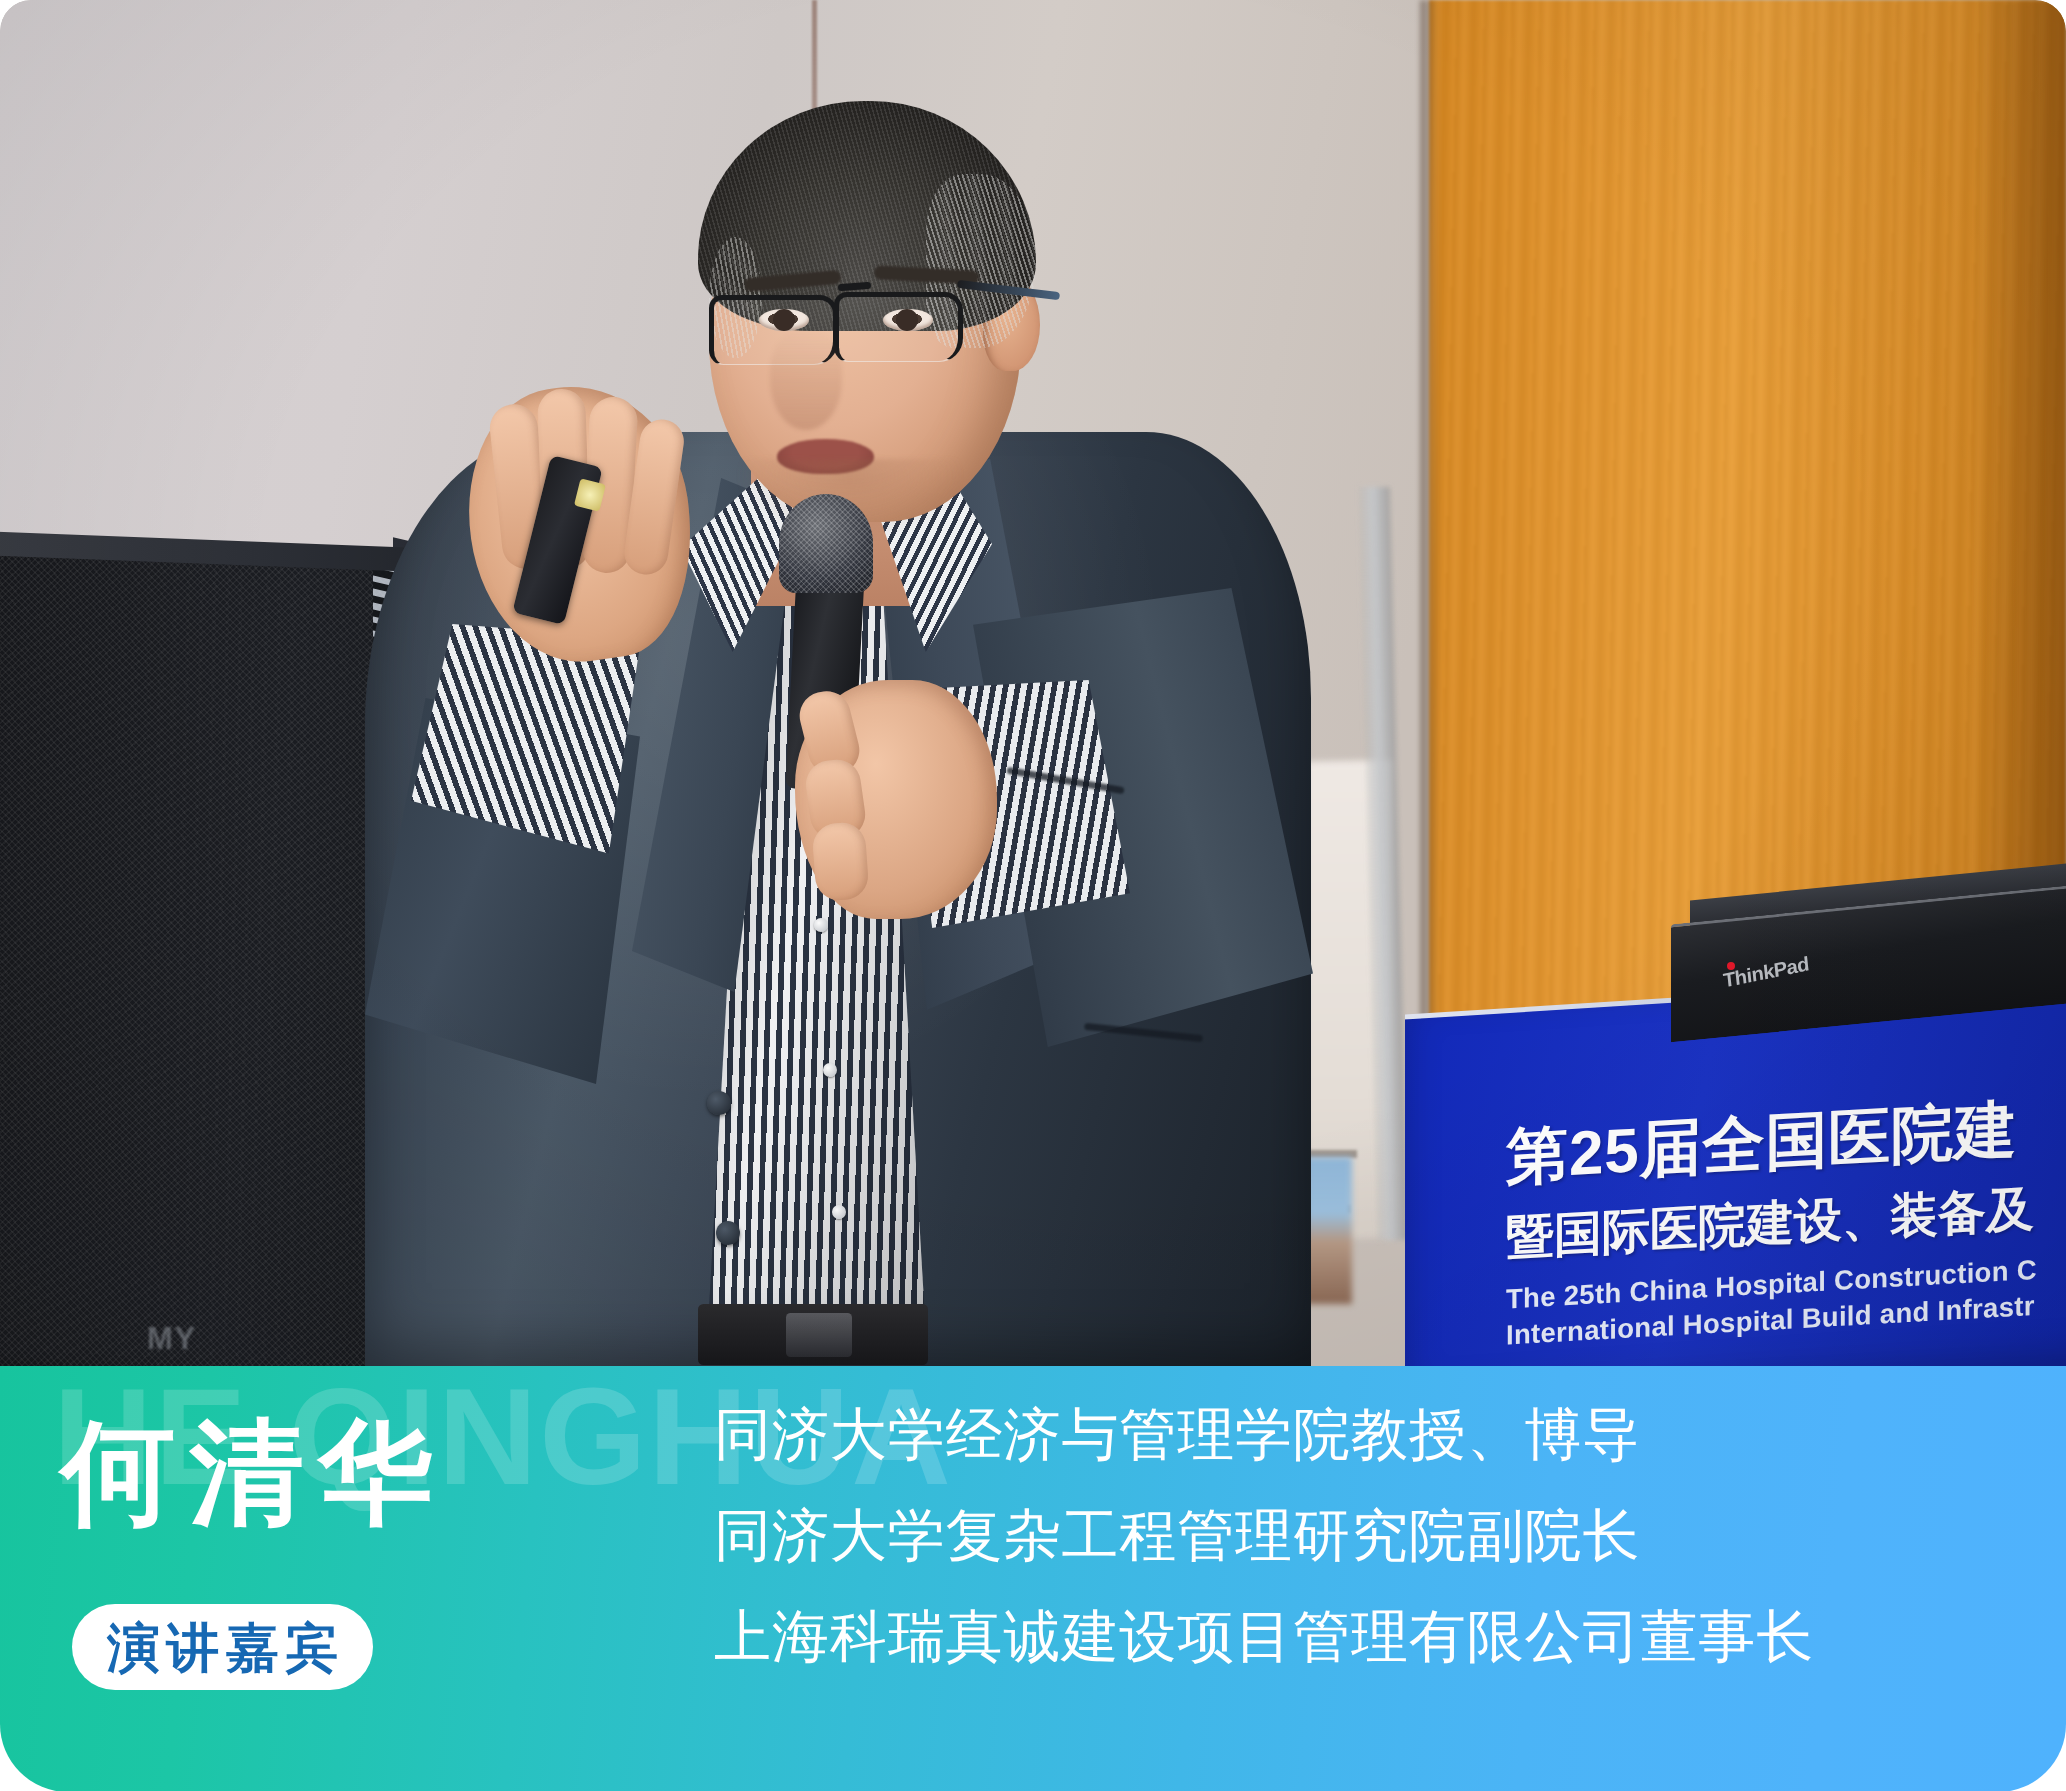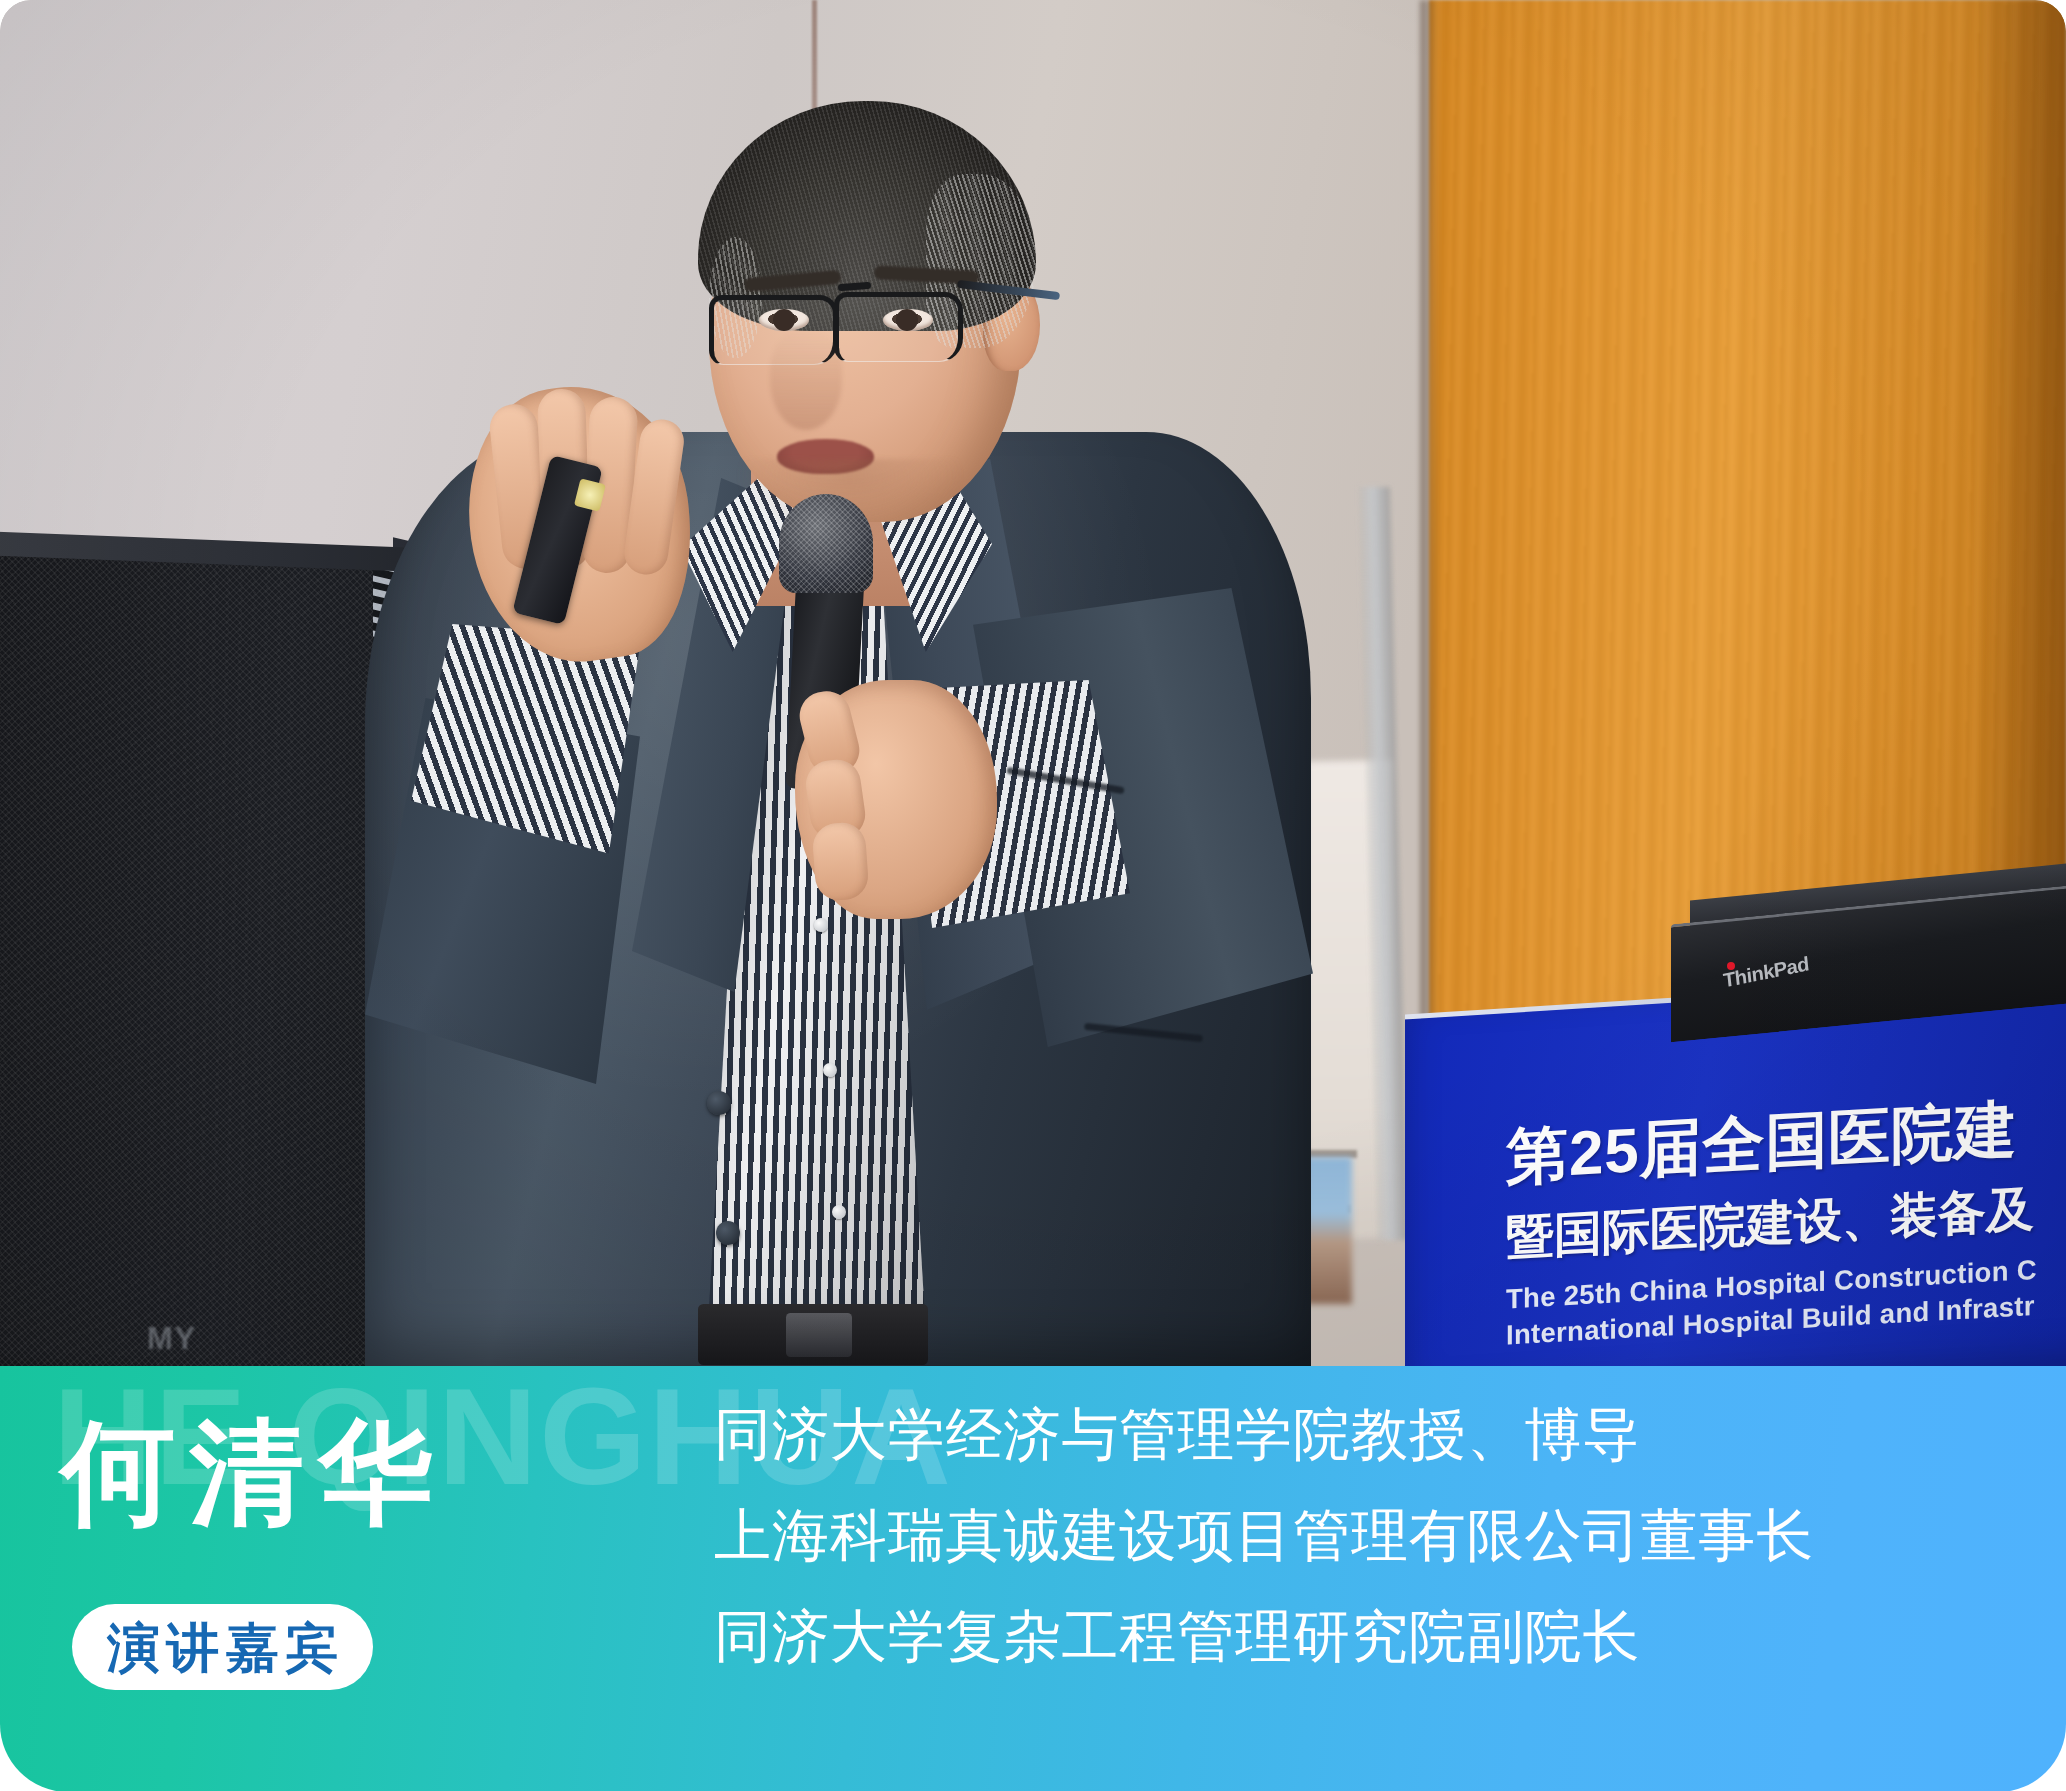--- a/index.html
+++ b/index.html
@@ -569,19 +569,19 @@
   </div>
 
   <div id="banner">
     <div class="watermark">HE QINGHUA</div>
     <div class="name">何清华</div>
     <div class="badge">
       <span class="badge-text">演讲嘉宾</span>
     </div>
     <div class="bio">
       <div class="bio-line">同济大学经济与管理学院教授、博导</div>
+      <div class="bio-line">同济大学复杂工程管理研究院副院长</div>
       <div class="bio-line">上海科瑞真诚建设项目管理有限公司董事长</div>
-      <div class="bio-line">同济大学复杂工程管理研究院副院长</div>
     </div>
   </div>
 
 </div>
 
 
 </body></html>

